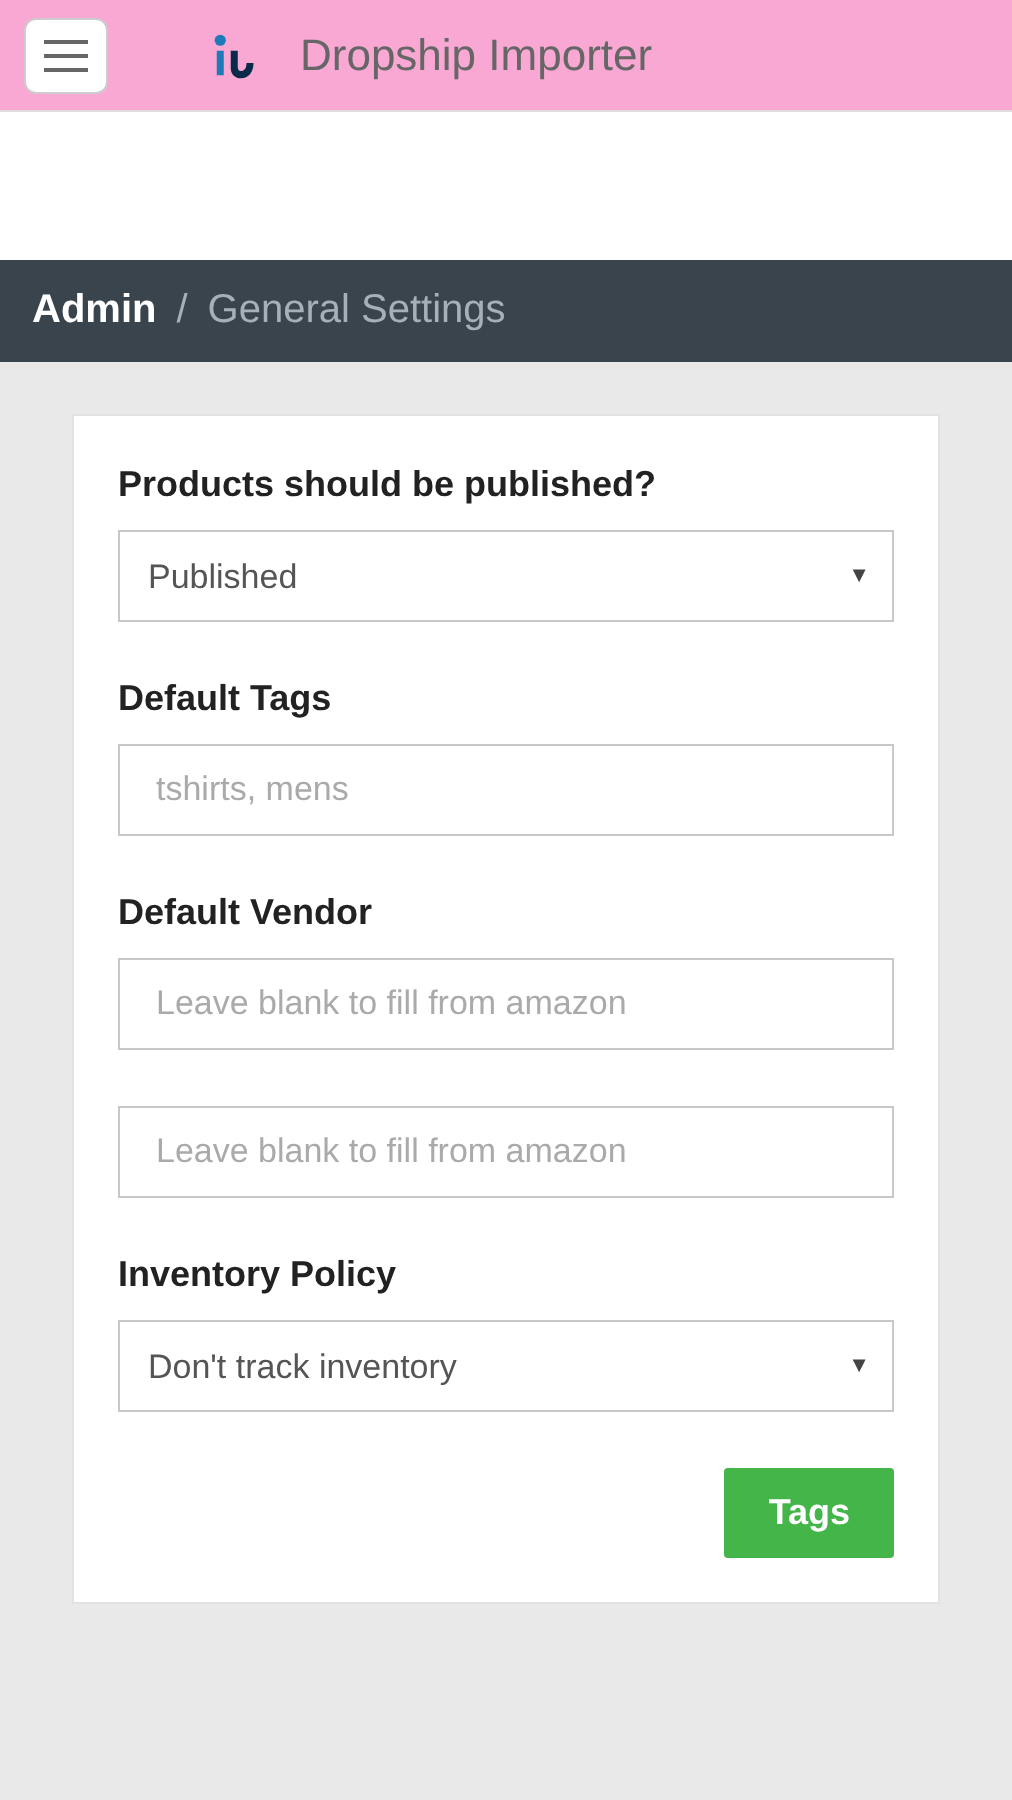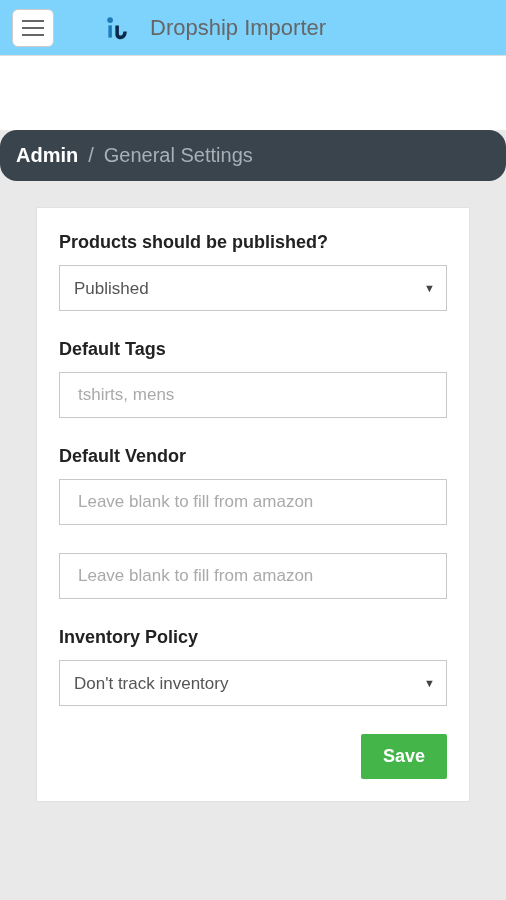--- a/index.html
+++ b/index.html
@@ -8,21 +8,21 @@
       padding: 0;
     }
     body {
       font-family: -apple-system, BlinkMacSystemFont, "Segoe UI", Helvetica, Arial, sans-serif;
       background: #e9e9e9;
       width: 506px;
       height: 900px;
       overflow: hidden;
     }
     .header {
-      background: #7dd3fc;
+      background: #f9a8d4;
       height: 56px;
       display: flex;
       align-items: center;
       padding: 0 12px;
       border-bottom: 1px solid #ddd;
     }
     .hamburger {
       width: 42px;
       height: 38px;
       border: 1px solid #ccc;
@@ -61,21 +61,20 @@
       background: #fff;
     }
     .breadcrumb {
       background: #39444d;
       color: #fff;
       padding: 14px 16px;
       font-size: 20px;
       display: flex;
       align-items: center;
       gap: 10px;
-      border-radius: 17px;
     }
     .breadcrumb .bc-admin {
       font-weight: 700;
       color: #fff;
     }
     .breadcrumb .bc-sep {
       color: #a7b0b7;
       font-weight: 400;
     }
     .breadcrumb .bc-current {
@@ -210,17 +209,17 @@
       <label class="form-label">Inventory Policy</label>
       <div class="select-wrap">
         <select class="select">
           <option>Don't track inventory</option>
         </select>
         <span class="select-arrow">▼</span>
       </div>
     </div>
 
     <div class="btn-row">
-      <button class="btn-save">Save</button>
+      <button class="btn-save">Tags</button>
     </div>
 
   </div>
 </div>
 
 </body></html>

